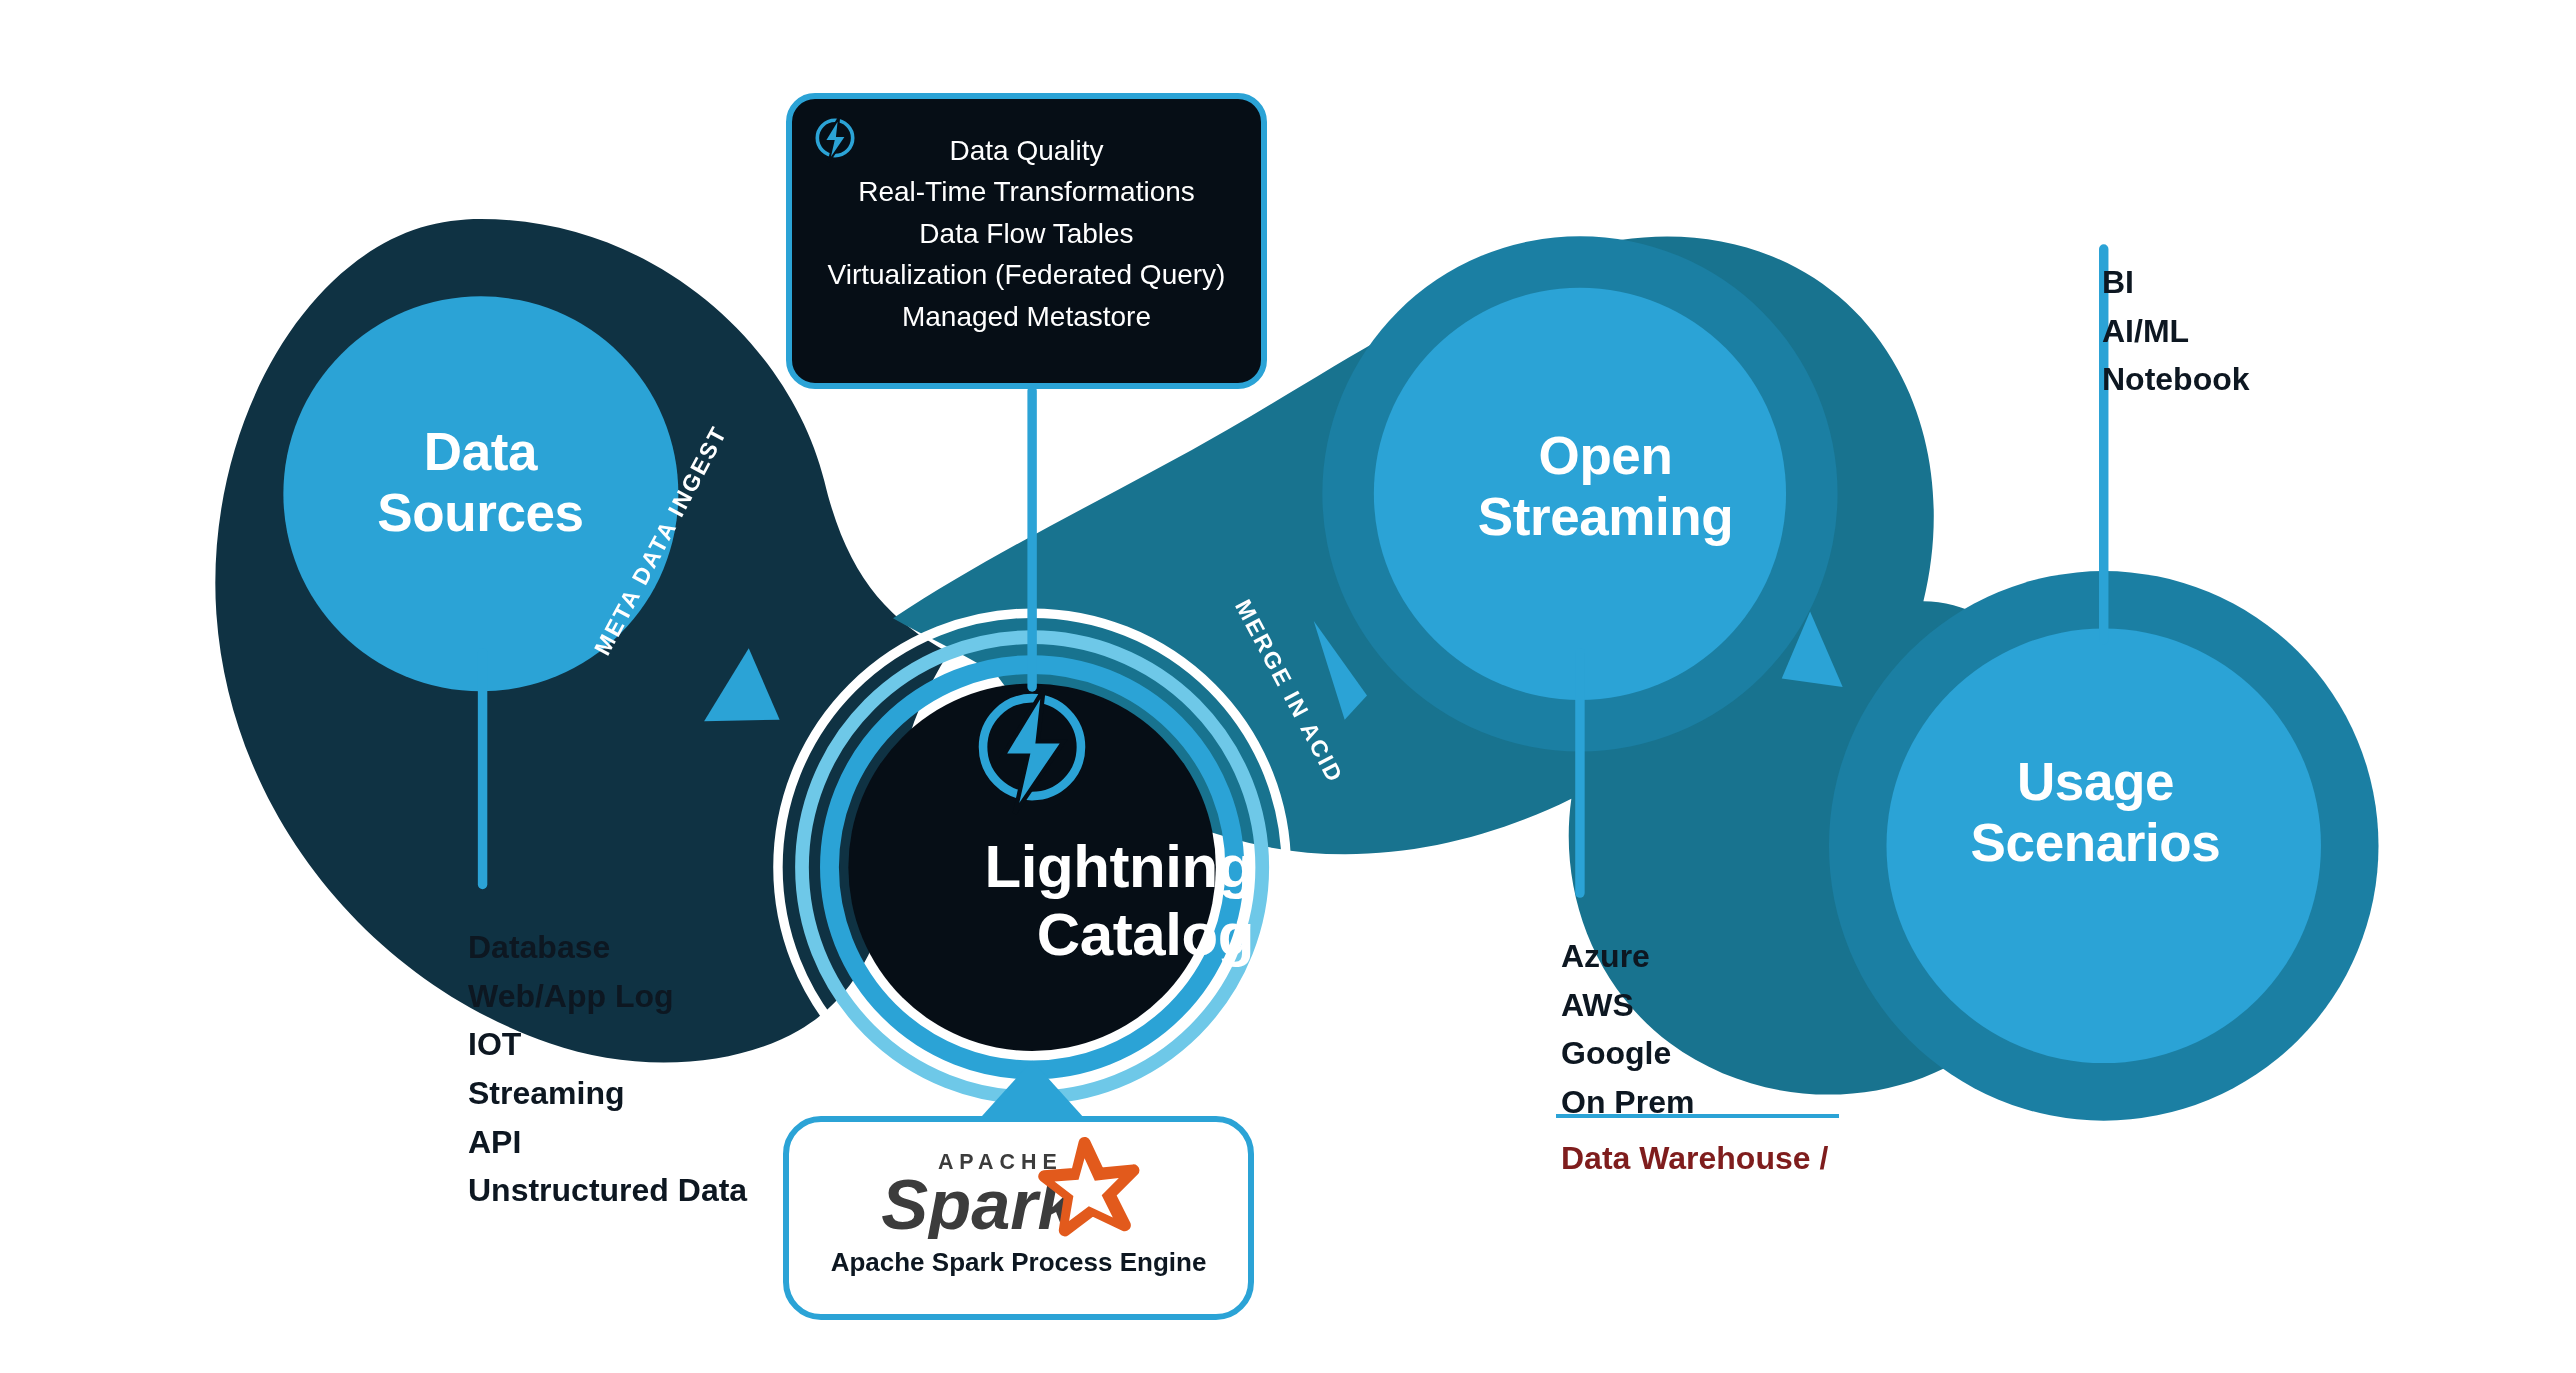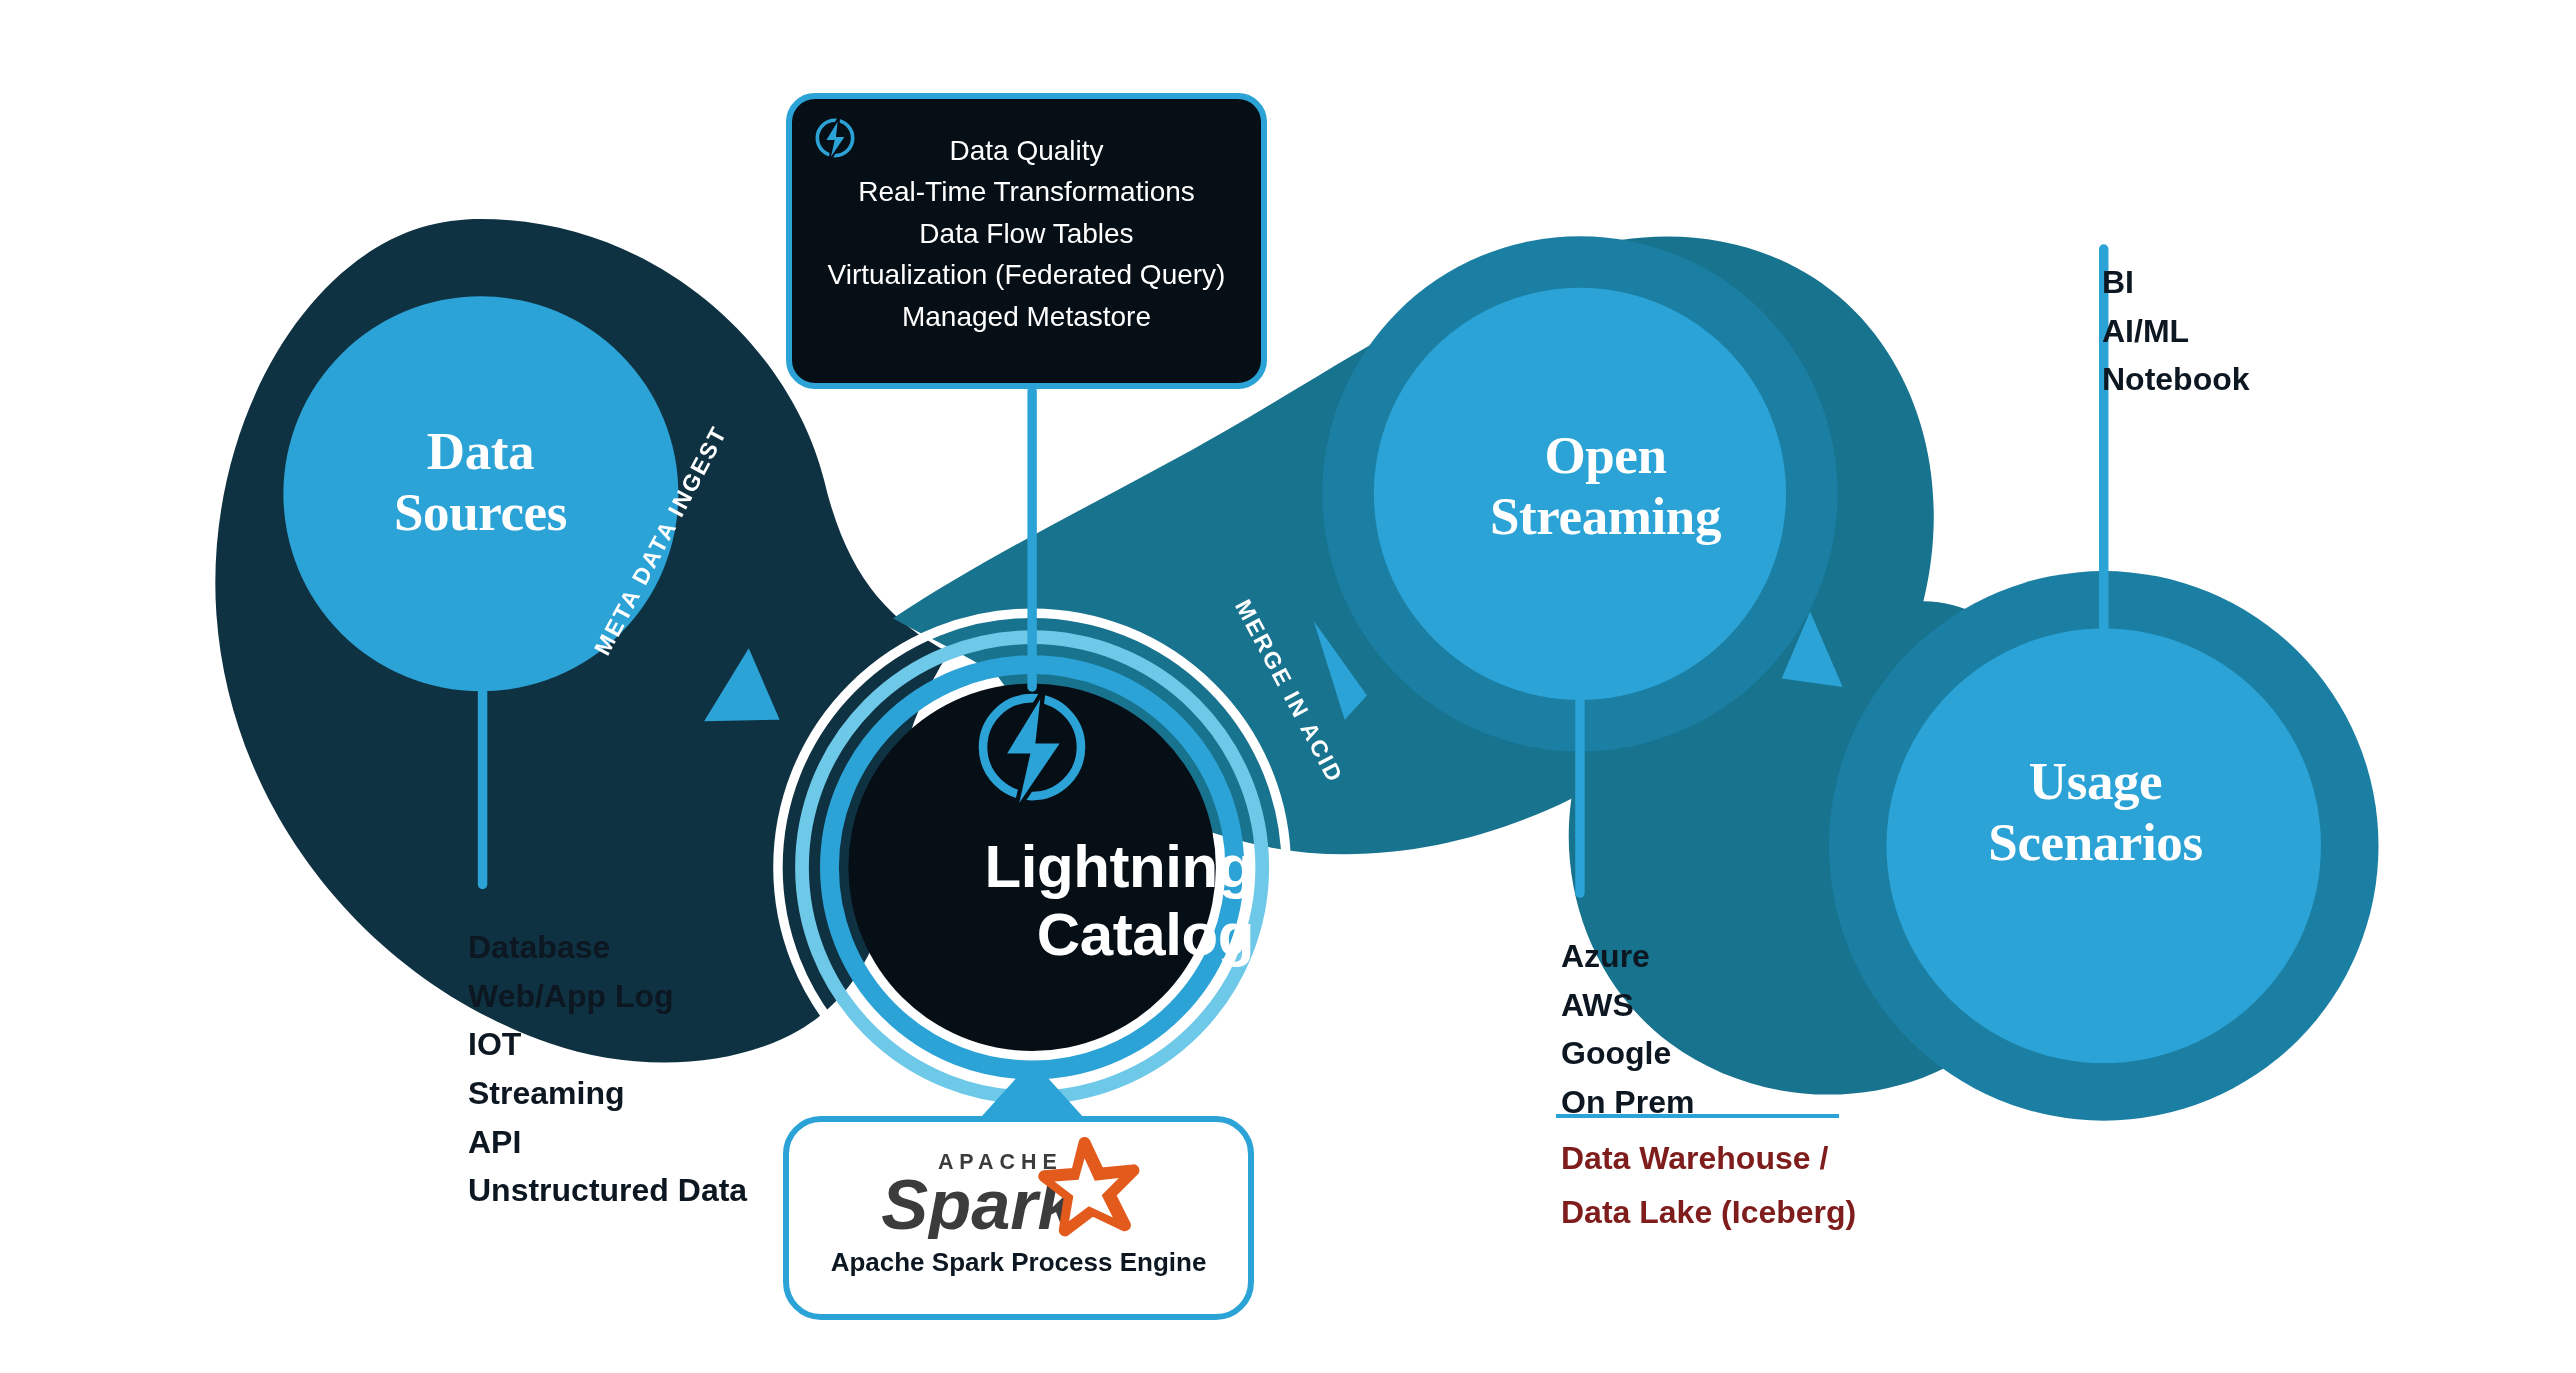--- a/index.html
+++ b/index.html
@@ -27,21 +27,20 @@
   
   .node-label {
     position: absolute;
     color: #ffffff;
     font-weight: bold;
     text-align: center;
     line-height: 1.16;
     letter-spacing: -0.4px;
     white-space: pre-line;
     pointer-events: none;
-    font-family: Liberation Serif, serif;
   }
   #label-data-sources {
     left: 283px; top: 421px; width: 395px;
     font-size: 53px;
   }
   #label-open-lakehouse {
     left: 1382px; top: 425px; width: 447px;
     font-size: 53px;
   }
   #label-usage-scenarios {
@@ -276,21 +275,20 @@
 
   <div class="text-list" id="list-platforms">
     <div>Azure</div>
     <div>AWS</div>
     <div>Google</div>
     <div>On Prem</div>
   </div>
   <div class="divider-rule"></div>
   <div id="storage-lines">
     <div>Data Warehouse  /</div>
-    <div>Data Lake (Iceberg)</div>
   </div>
 
   <div class="text-list" id="list-usage">
     <div>BI</div>
     <div>AI/ML</div>
     <div>Notebook</div>
   </div>
 
   <div id="spark-box">
     <svg id="spark-logo" viewBox="0 0 330 120">

